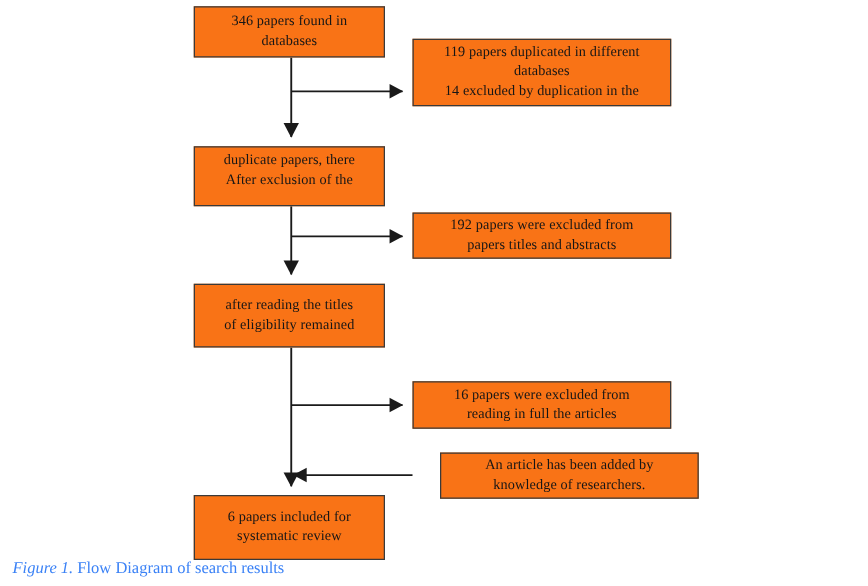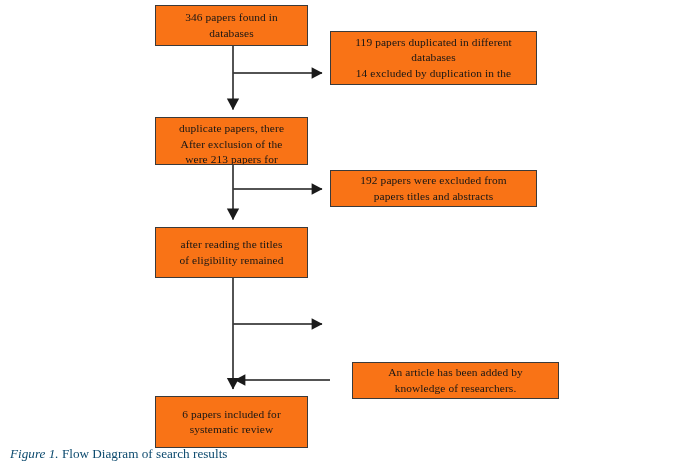--- a/index.html
+++ b/index.html
@@ -81,21 +81,21 @@
 
   
   #figure-caption {
     position: absolute;
     left: 10px;
     top: 445px;
     z-index: 3;
     font-size: 13.2px;
     line-height: 17px;
     white-space: nowrap;
-    color: #0c4a6e;
+    color: #3b82f6;
   }
   #figure-caption .caption-label {
     font-style: italic;
   }
 </style>
 </head>
 <body>
 
 <div id="figure-canvas">
 
@@ -148,33 +148,36 @@
 
   <div class="flow-box box-side" id="box-duplicates">
     <span class="line">119 papers duplicated in different</span>
     <span class="line">databases</span>
     <span class="line">14 excluded by duplication in the</span>
   </div>
 
   <div class="flow-box box-main" id="box-after-excl">
     <span class="line">duplicate papers, there</span>
     <span class="line">After exclusion of the</span>
-    <span class="line">were 213 papers for</span>
   </div>
 
   <div class="flow-box box-side" id="box-excluded-ta">
     <span class="line">192 papers were excluded from</span>
     <span class="line">papers titles and abstracts</span>
   </div>
 
   <div class="flow-box box-main" id="box-eligibility">
     <span class="line">after reading the titles</span>
     <span class="line">of eligibility remained</span>
   </div>
 
+  <div class="flow-box box-side" id="box-excluded-full">
+    <span class="line">16 papers were excluded from</span>
+    <span class="line">reading in full the articles</span>
+  </div>
 
   <div class="flow-box box-side" id="box-added">
     <span class="line">An article has been added by</span>
     <span class="line">knowledge of researchers.</span>
   </div>
 
   <div class="flow-box box-main" id="box-included">
     <span class="line">6 papers included for</span>
     <span class="line">systematic review</span>
   </div>

